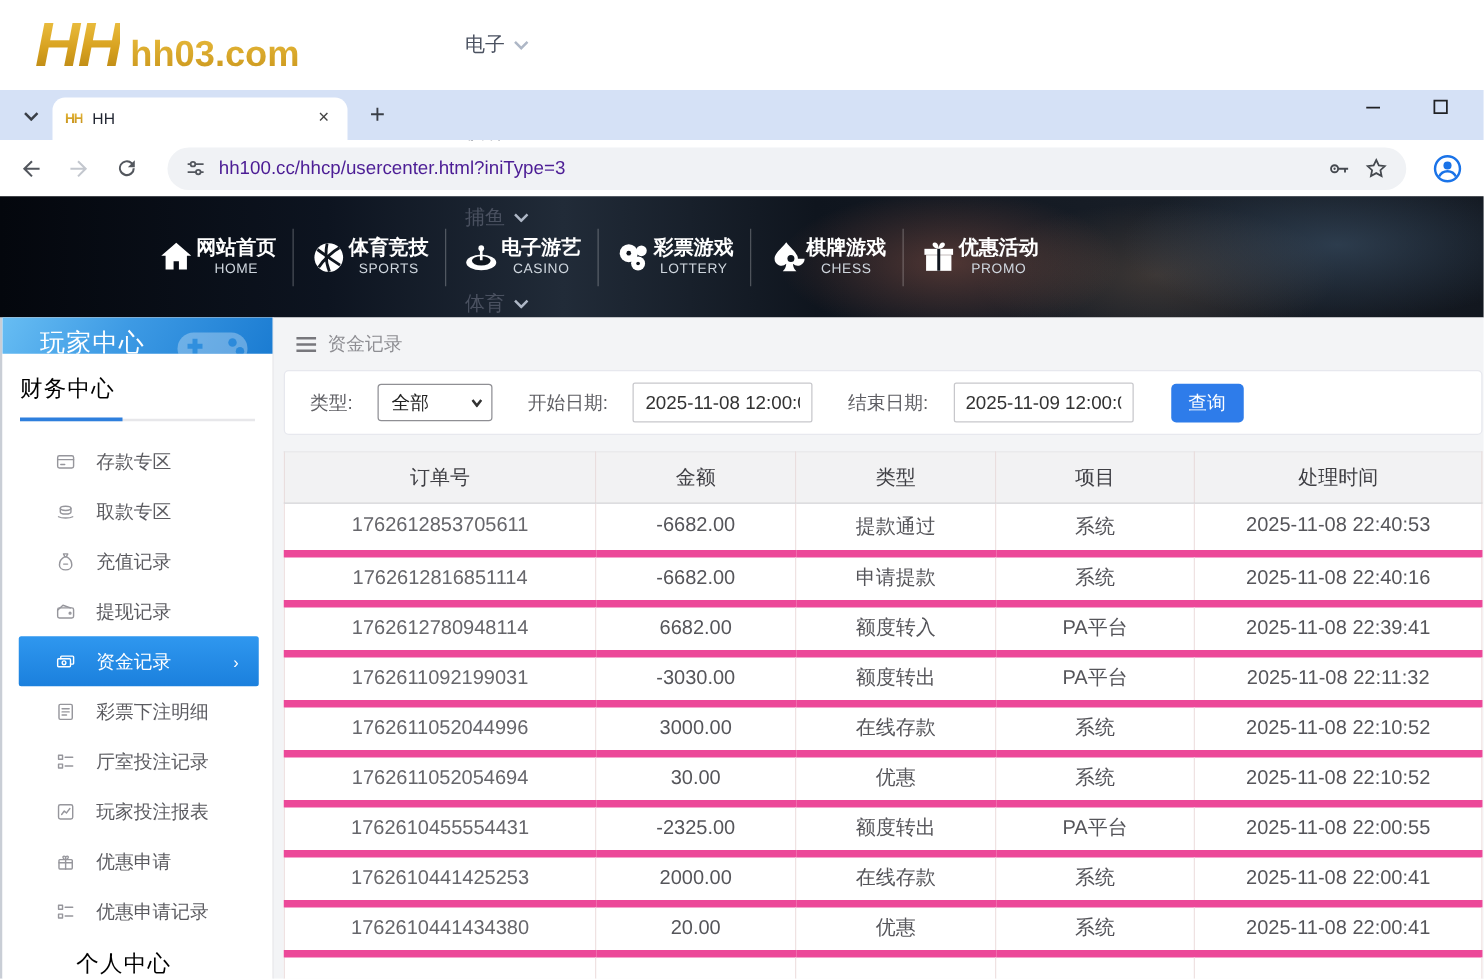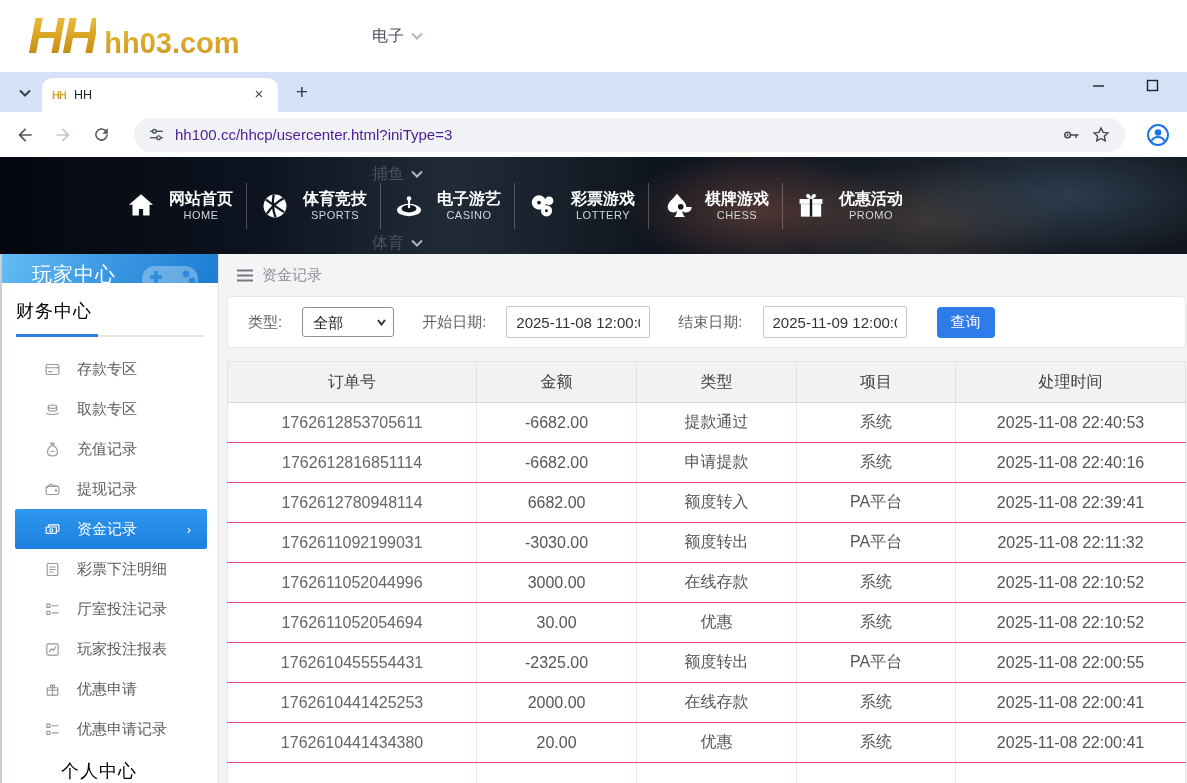--- a/index.html
+++ b/index.html
@@ -42,21 +42,21 @@
   .url-text { font-size:15px; color:#4c1d95; flex:1; }
   .avatar-btn { width:26px; height:26px; margin-left:6px; }
 
   
   .main-nav { height:97px; display:flex; align-items:center; padding-left:112px;
     background:
       radial-gradient(190px 80px at 760px 55%, rgba(130,78,66,.55), transparent 72%),
       radial-gradient(240px 85px at 1070px 40%, rgba(64,88,112,.55), transparent 72%),
       radial-gradient(200px 80px at 925px 65%, rgba(120,95,75,.38), transparent 72%),
       linear-gradient(90deg,#04070d 0%,#0d1420 22%,#212b38 38%,#0f151e 55%,#181e27 78%,#12171f 100%); }
-  .mn-item { display:flex; align-items:center; gap:12px; padding:0 13px; position:relative; height:60px; cursor:pointer; }
+  .mn-item { display:flex; align-items:center; gap:0; padding:0 13px; position:relative; height:60px; cursor:pointer; }
   .mn-item:not(:first-child)::before { content:""; position:absolute; left:0; top:50%;
     transform:translateY(-50%); width:1px; height:46px; background:rgba(255,255,255,.25); }
   .mn-ico { width:32px; height:32px; flex:0 0 32px; }
   .mn-text { display:flex; flex-direction:column; align-items:center; line-height:1.25; }
   .mn-zh { font-size:16px; font-weight:700; color:#fff; white-space:nowrap; }
   .mn-en { font-size:11px; color:#cfd6de; letter-spacing:.5px; }
 
   
   .page-body { height:529px; display:flex; border-left:2px solid #c9ced6; }
 
@@ -93,21 +93,21 @@
   .select-caret polyline { fill:none; stroke:#333; stroke-width:2; }
   .date-input { width:144px; height:32px; border:1px solid #c7c7cb; border-radius:2px; font-size:15px;
     color:#333; padding:0 9px; font-family:inherit; background:#fff; }
   .search-btn { height:31px; padding:0 14px; background:#2e7cea; color:#fff; border:none; border-radius:4px;
     font-size:15px; margin-left:10px; cursor:pointer; font-family:inherit; }
 
   .funds-table { width:100%; border-collapse:collapse; margin-top:13px; background:#fff; table-layout:fixed; }
   .funds-table thead th { height:41px; background:#f2f2f3; font-size:16px; font-weight:400; color:#3f3f44;
     border:1px solid #e9dede; border-top-color:#e4e4e6; border-bottom:1px solid #d5d5d8; }
   .funds-table tbody td { height:40px; font-size:16px; color:#55555a; text-align:center;
-    border:1px solid #efe2e2; border-top:none; border-bottom:1px solid #ec4899; background:#fff; }
+    border:1px solid #efe2e2; border-top:none; border-bottom:6px solid #ec4899; background:#fff; }
   .funds-table tbody td:first-child { color:#66666b; }
 
   .icon-line { fill:none; stroke:currentColor; stroke-width:1.6; stroke-linecap:round; stroke-linejoin:round; }
 </style>
 </head>
 <body>
 
 <div class="host-bar">
   <div class="logo">
     <span class="logo-hh">HH</span>

